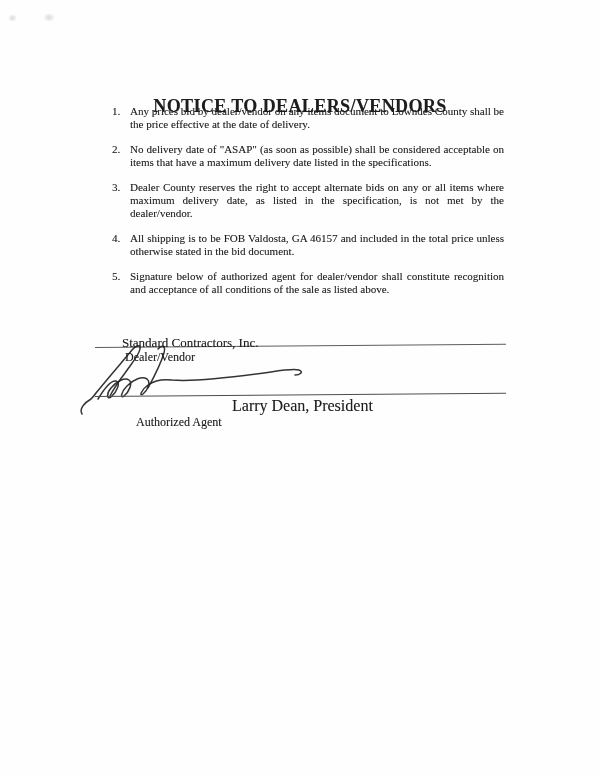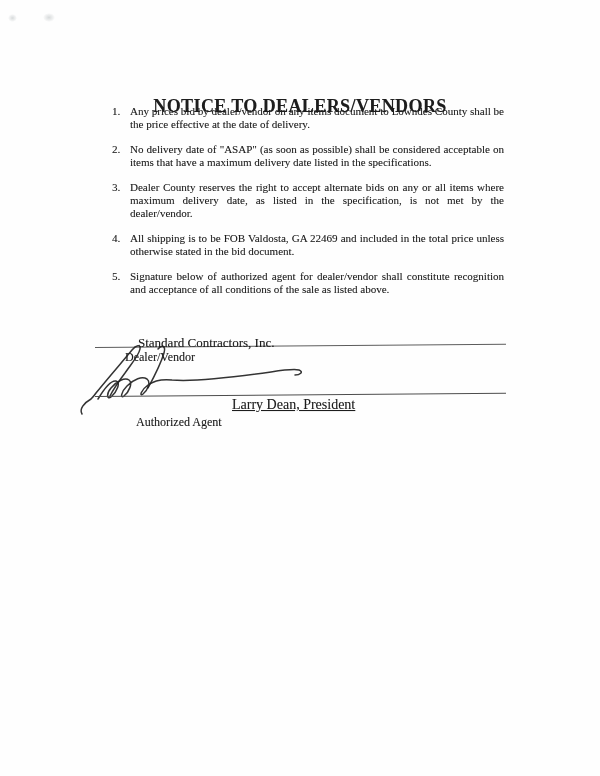--- a/index.html
+++ b/index.html
@@ -54,24 +54,24 @@
   .sig-block { position: absolute; left: 0; top: 335px; width: 600px; height: 100px; }
   .sig-line {
     position: absolute;
     height: 0;
     border-bottom: 1px solid #5c5c5c;
     transform: rotate(-0.45deg);
     transform-origin: left center;
   }
   .sig-line.line1 { left: 95px; top: 12px; width: 411px; }
   .sig-line.line2 { left: 95px; top: 61px; width: 411px; border-bottom-color: #4d4d4d; }
-  .company { position: absolute; left: 122px; top: 0px;  font-size: 13px; white-space: nowrap; margin-left: 16px; }
+  .company { position: absolute; left: 122px; top: 0px;  font-size: 13px; white-space: nowrap; }
   .lbl-dv  { position: absolute; left: 125px; top: 15px; font-size: 12px; white-space: nowrap; }
   .lbl-aa  { position: absolute; left: 136px; top: 80px; font-size: 12px; white-space: nowrap; }
-  .agent   { position: absolute; left: 232px; top: 62px; font-size: 14px; white-space: nowrap; text-decoration: underline; }
+  .agent   { position: absolute; left: 232px; top: 62px; font-size: 16px; white-space: nowrap; }
   .signature {
     position: absolute;
     left: 78px;
     top: -2px;
     width: 240px;
     height: 85px;
     pointer-events: none;
   }
   .signature path {
     fill: none;
@@ -99,21 +99,21 @@
     <li class="item">
       <span class="num">2.</span>
       <span class="txt">No delivery date of "ASAP" (as soon as possible) shall be considered acceptable on items that have a maximum delivery date listed in the specifications.</span>
     </li>
     <li class="item">
       <span class="num">3.</span>
       <span class="txt">Dealer County reserves the right to accept alternate bids on any or all items where maximum delivery date, as listed in the specification, is not met by the dealer/vendor.</span>
     </li>
     <li class="item">
       <span class="num">4.</span>
-      <span class="txt">All shipping is to be FOB Valdosta, GA 22469 and included in the total price unless otherwise stated in the bid document.</span>
+      <span class="txt">All shipping is to be FOB Valdosta, GA 46157 and included in the total price unless otherwise stated in the bid document.</span>
     </li>
     <li class="item">
       <span class="num">5.</span>
       <span class="txt">Signature below of authorized agent for dealer/vendor shall constitute recognition and acceptance of all conditions of the sale as listed above.</span>
     </li>
   </ol>
 
   <div class="sig-block">
     <div class="sig-line line1"></div>
     <div class="company">Standard Contractors, Inc.</div>

